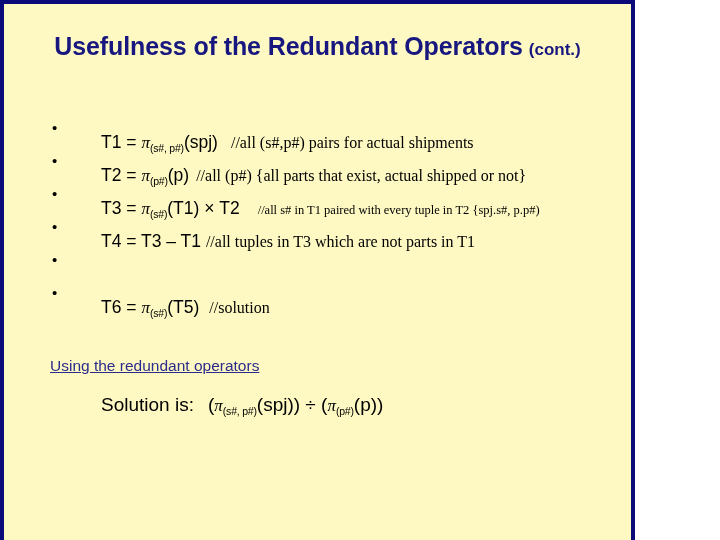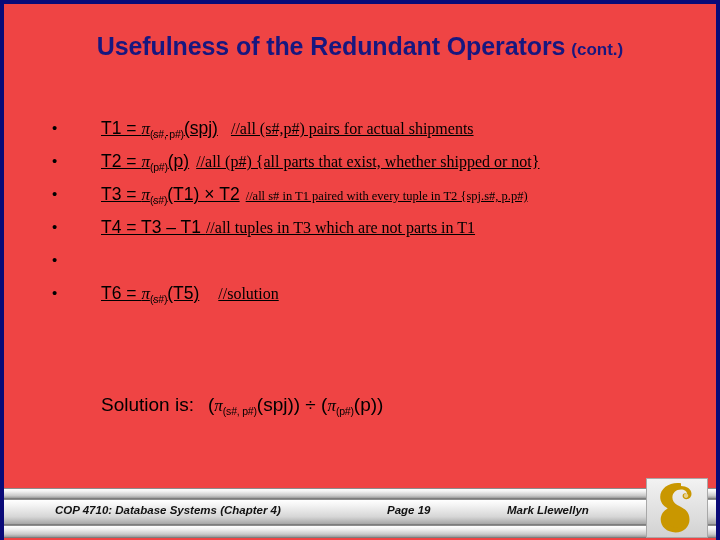--- a/index.html
+++ b/index.html
@@ -2,23 +2,23 @@
 <html><head>
 <meta charset="utf-8">
 <style>
   html, body {
     margin: 0;
     padding: 0;
     background: #ffffff;
   }
   #slide {
     position: relative;
-    width: 720px;
+    width: 635px;
     height: 540px;
-    background: #ef4444;
+    background: #fef9c3;
     border-left: 4px solid #0a0a78;
     border-top: 4px solid #0a0a78;
     border-right: 4px solid #0a0a78;
     border-bottom: 0;
     box-sizing: border-box;
     overflow: hidden;
     font-family: "Liberation Sans", sans-serif;
   }
 
   
@@ -71,27 +71,26 @@
     position: absolute;
     left: 48px;
     top: 6px;
     font-size: 15px;
     color: #000000;
     line-height: 1;
   }
   .bullet-body {
     position: absolute;
     left: 97px;
-    top: 0;
+    top: 12px;
     font-family: "Liberation Sans", sans-serif;
     font-size: 17.5px;
     color: #000000;
-    line-height: 28px;
-    white-space: nowrap;
-    text-decoration: underline;
+    line-height: 33px;
+    white-space: nowrap;
   }
 
   
   .pi {
     font-family: "Liberation Serif", serif;
     font-style: italic;
     font-size: 17px;
   }
   .sub {
     font-family: "Liberation Sans", sans-serif;
@@ -195,65 +194,45 @@
 
   <div id="bullets">
 
     <div class="bullet-row">
       <span class="bullet-dot">•</span>
       <span class="bullet-body"><span>T1 = </span><span class="pi">π</span><span class="sub">(s#, p#)</span><span>(spj)</span><span class="cmt" style="margin-left:13px;">//all (s#,p#) pairs for actual shipments</span></span>
     </div>
 
     <div class="bullet-row">
       <span class="bullet-dot">•</span>
-      <span class="bullet-body"><span>T2 = </span><span class="pi">π</span><span class="sub">(p#)</span><span>(p)</span><span class="cmt" style="margin-left:7px;">//all (p#)  {all parts that exist, whether shipped or not}</span></span>
-    </div>
-
-    <div class="bullet-row">
-      <span class="bullet-dot">•</span>
-      <span class="bullet-body"><span>T3 = </span><span class="pi">π</span><span class="sub">(s#)</span><span>(T1) × T2</span><span class="cmt-sm" style="margin-left:6px;">//all s# in T1 paired with every tuple in T2  {spj.s#, p.p#)</span></span>
+      <span class="bullet-body"><span>T2 = </span><span class="pi">π</span><span class="sub">(p#)</span><span>(p)</span><span class="cmt" style="margin-left:7px;">//all (p#)  {all parts that exist, actual shipped or not}</span></span>
+    </div>
+
+    <div class="bullet-row">
+      <span class="bullet-dot">•</span>
+      <span class="bullet-body"><span>T3 = </span><span class="pi">π</span><span class="sub">(s#)</span><span>(T1) × T2</span><span class="cmt-sm" style="margin-left:18px;">//all s# in T1 paired with every tuple in T2  {spj.s#, p.p#)</span></span>
     </div>
 
     <div class="bullet-row">
       <span class="bullet-dot">•</span>
       <span class="bullet-body"><span>T4 = T3 – T1 </span><span class="cmt">//all tuples in T3 which are not parts in T1</span></span>
     </div>
 
     <div class="bullet-row">
       <span class="bullet-dot">•</span>
     </div>
 
     <div class="bullet-row">
       <span class="bullet-dot">•</span>
-      <span class="bullet-body"><span>T6 = </span><span class="pi">π</span><span class="sub">(s#)</span><span>(T5)</span><span class="cmt" style="margin-left:19px;">//solution</span></span>
+      <span class="bullet-body"><span>T6 = </span><span class="pi">π</span><span class="sub">(s#)</span><span>(T5)</span><span class="cmt" style="margin-left:10px;">//solution</span></span>
     </div>
 
   </div>
 
 
+  <div class="section-head" id="sec-redundant">Using the redundant operators</div>
 
   <div id="redundant-line">
     <span id="redundant-label">Solution is:</span><span>(</span><span class="pi">π</span><span class="sub">(s#, p#)</span><span>(spj)) ÷ (</span><span class="pi">π</span><span class="sub">(p#)</span><span>(p))</span>
   </div>
 
-  <div id="footer">
-    <div class="fbar" id="fbar-top"></div>
-    <div class="fbar" id="fbar-mid"></div>
-    <div class="fbar" id="fbar-bottom"></div>
-
-    <div id="footer-text">
-      <span id="footer-course">COP 4710: Database Systems  (Chapter 4)</span>
-      <span id="footer-page">Page 19</span>
-      <span id="footer-author">Mark Llewellyn</span>
-    </div>
-
-    <div id="logo-box">
-      <svg width="58" height="56" viewBox="0 0 58 56">
-        <g fill="#c99700">
-          <path d="M34 7c5.5 0 10.5 3 10.5 7.8 0 3.2-2.2 5.4-5 5.4-2.2 0-3.9-1.4-3.9-3.3 0-1.6 1.1-2.7 2.6-2.7.9 0 1.6.4 2 1-.1-2.6-2.7-4.6-6.2-4.6-5 0-8.6 3.5-8.6 8 0 3.2 1.8 5.7 4.8 7.3 3.6 1.9 6.2 3 8.4 5.2 2.7 2.6 3.9 5.8 3.9 9.3 0 7.2-5.7 13-14 13-8.6 0-14.8-5.6-14.8-12.8 0-5 2.7-9 7-11.2-4.6-2.3-7.5-6.4-7.5-11.3C13.2 9.6 21.5 4 30.5 4c1.2 0 2.3.1 3.5.3z"></path>
-          <path d="M27 26.5c-5.3 1.5-9 5.8-9 11 0 6.3 5.2 11 12 11 6.3 0 11-4.2 11-9.8 0-4.2-2.4-7.3-6.4-9.4-2.6-1.4-5.2-2.2-7.6-2.8z" opacity="0.85"></path>
-        </g>
-        <path d="M39 14.5c1.3 0 2.3 1 2.3 2.2 0 1.2-1 2.2-2.3 2.2-1.2 0-2.2-1-2.2-2.2 0-1.2 1-2.2 2.2-2.2z" fill="#ffffff" opacity="0.55"></path>
-      </svg>
-    </div>
-  </div>
 
 </div>
 
 </body></html>

